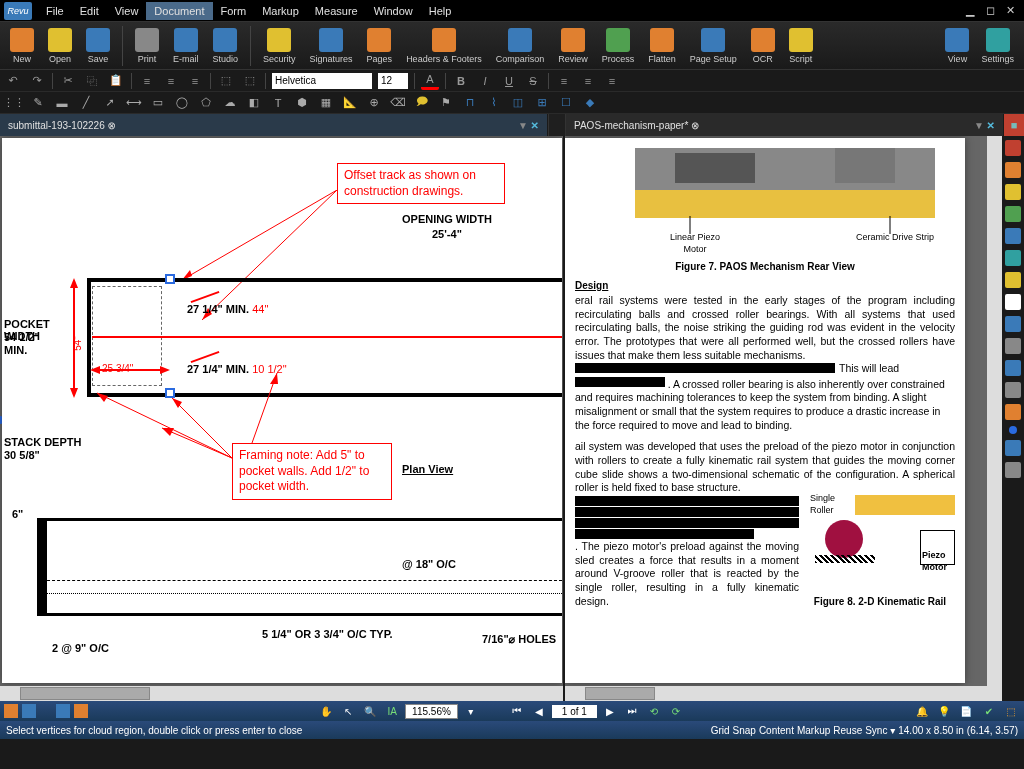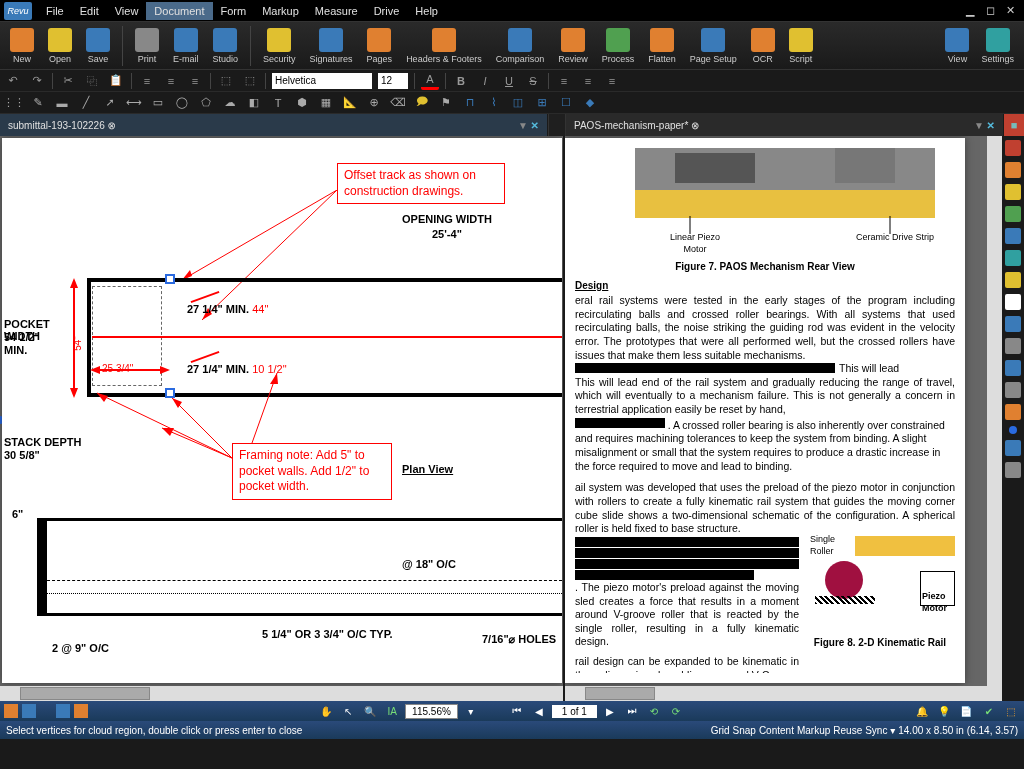--- a/index.html
+++ b/index.html
@@ -101,21 +101,21 @@
 
 <div class="menubar">
   <div class="logo">Revu</div>
   <div class="menu-item">File</div>
   <div class="menu-item">Edit</div>
   <div class="menu-item">View</div>
   <div class="menu-item active">Document</div>
   <div class="menu-item">Form</div>
   <div class="menu-item">Markup</div>
   <div class="menu-item">Measure</div>
-  <div class="menu-item">Drive</div>
+  <div class="menu-item">Window</div>
   <div class="menu-item">Help</div>
   <div class="window-controls">
     <span>▁</span>
     <span>◻</span>
     <span>✕</span>
   </div>
 </div>
 
 <div class="ribbon">
   <div class="ribbon-group">
@@ -384,34 +384,32 @@
           <div class="figlabel" style="left:85px; top:10px; width:70px;">Linear  Piezo Motor</div>
           <div class="figlabel" style="left:280px; top:10px; width:80px;">Ceramic Drive Strip</div>
         </div>
         <div class="figcap">Figure 7.  PAOS Mechanism Rear View</div>
         <h4>Design</h4>
         <p class="justify">eral rail systems were tested in the early stages of the program including recirculating balls and crossed roller bearings.  With all systems that used recirculating balls, the noise striking the guiding rod was evident in the velocity error.  The prototypes that were all performed well, but the crossed rollers have issues that make them less suitable mechanisms.</p>
         <div style="display:flex;">
             <div class="blackbar" style="width:260px;"></div>
             <span style="margin-left:4px;">This will lead</span>
           </div>
-        <p class="justify">This will lead end of the rail system and gradually reducing the range of travel, which will eventually to a mechanism failure.  This is not generally a concern in terrestrial application easily be reset by hand,</p>
         <div class="blackbar" style="width:90px; display:inline-block;"></div>
         <span class="justify">.  A crossed roller bearing is also inherently over constrained and requires machining tolerances to keep the system from binding.  A slight misalignment or small that the system requires to produce a drastic increase in the force required to move and lead to binding.</span>
         <p style="height:8px;"></p>
         <p class="justify">ail system was developed that uses the preload of the piezo motor in conjunction with rollers to create a fully kinematic rail system that guides the moving corner cube slide shows a two-dimensional schematic of the configuration.  A spherical roller is held fixed to base structure.</p>
         <div style="display:flex; gap:6px;">
           <div style="flex:1;">
             <div class="blackbar"></div>
             <div class="blackbar"></div>
             <div class="blackbar"></div>
             <div class="blackbar" style="width:80%;"></div>
             <p class="justify">.  The piezo motor's preload against the moving sled creates a force that results in a moment around V-groove roller that is reacted by the single roller, resulting in a fully kinematic design.</p>
             <p style="height:6px;"></p>
-            <p class="justify">rail design can be expanded to be kinematic in three dimensions by adding a second V-Groove</p>
           </div>
           <div style="width:150px; position:relative;">
             <div style="position:absolute; right:0; top:0; width:100px; height:20px; background:#f0c040;"></div>
             <div style="position:absolute; left:20px; top:25px; width:38px; height:38px; border-radius:50%; background:#a01040;"></div>
             <div style="position:absolute; left:10px; top:60px; width:60px; height:8px; background:repeating-linear-gradient(45deg,#000,#000 2px,transparent 2px,transparent 4px);"></div>
             <div style="position:absolute; right:0; top:35px; width:35px; height:35px; border:1px solid #000;"></div>
             <div class="figlabel" style="left:5px; top:-2px; width:40px; text-align:left;">Single Roller</div>
             <div class="figlabel" style="right:-2px; top:55px; width:35px; text-align:left;font-weight:bold;">Piezo Motor</div>
             <div class="figcap" style="position:absolute; top:96px; width:150px;">Figure 8.  2-D Kinematic Rail</div>
           </div>

